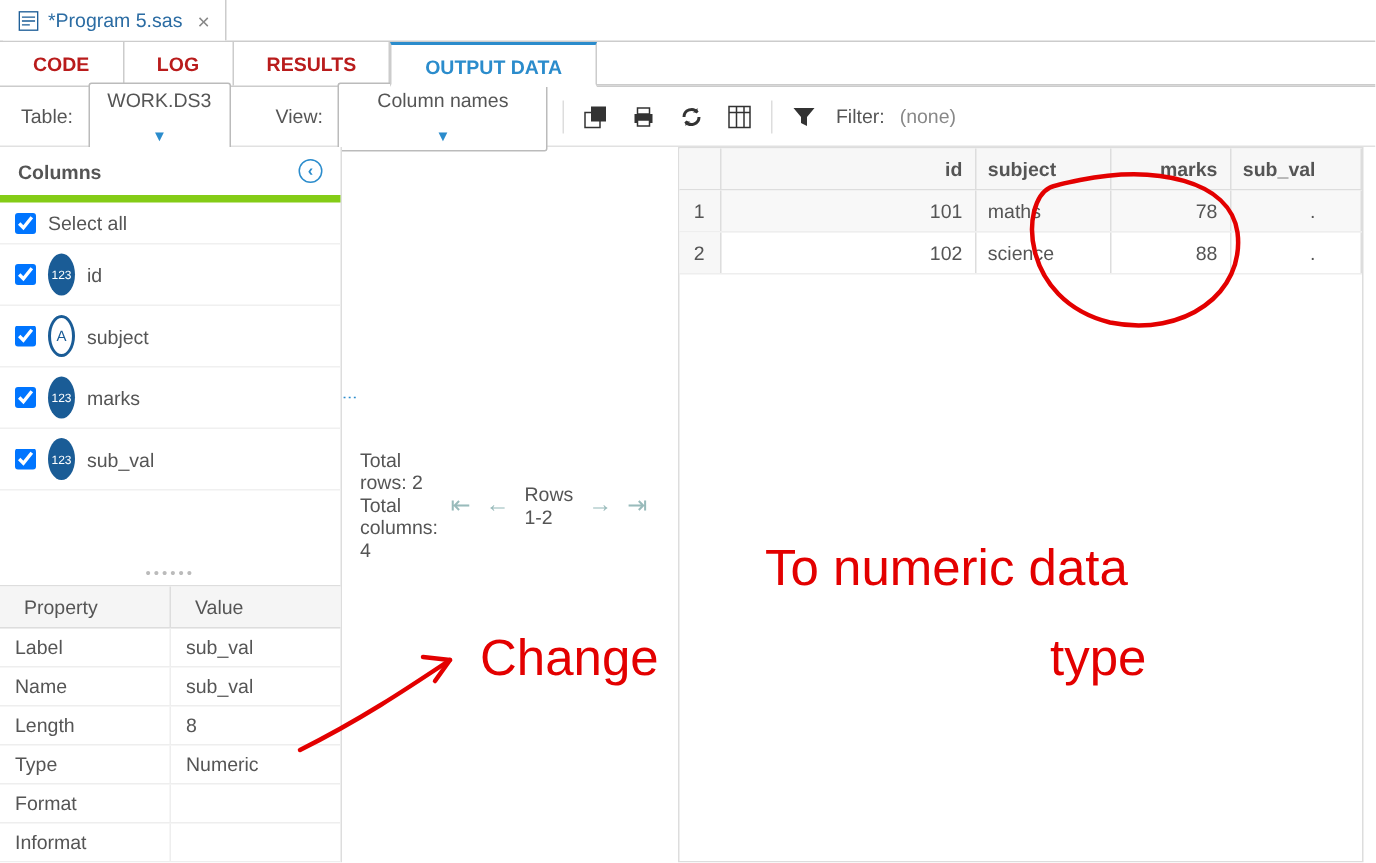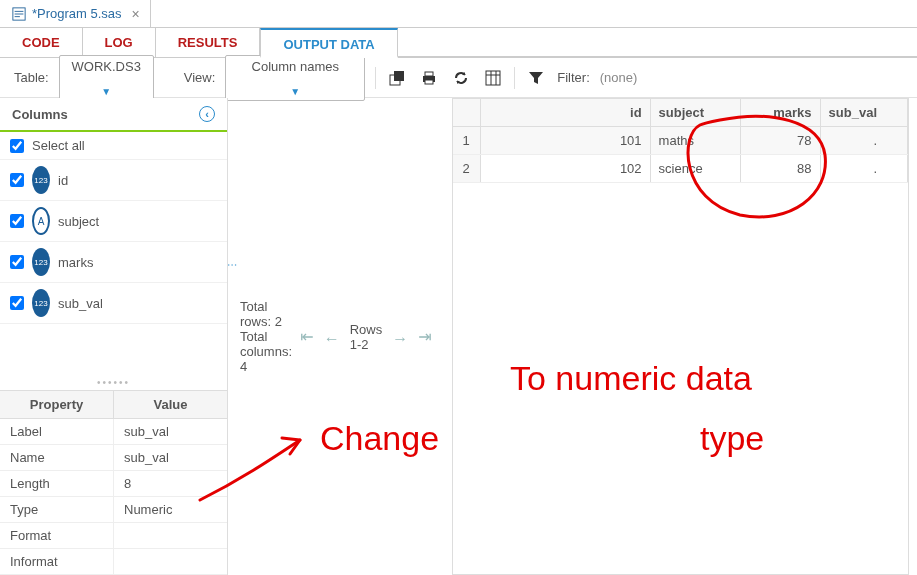--- a/index.html
+++ b/index.html
@@ -21,35 +21,35 @@
 .dropdown { border: 1px solid #bbb; padding: 3px 8px; display: flex; align-items: center; gap: 12px; background: #fff; min-width: 95px; color: #555; cursor: pointer; border-radius: 2px; flex-direction: column; }
 .dropdown .caret { font-size: 10px; color: #2b8ccc; }
 .vsep { width: 1px; height: 22px; background: #ddd; }
 .tool-icon { width: 22px; height: 22px; display: flex; align-items: center; justify-content: center; cursor: pointer; color: #333; }
 .filter-wrap { display: flex; align-items: center; gap: 10px; }
 .filter-val { color: #888; }
 
 .body-area { display: flex; height: calc(575px - 28px - 30px - 40px); }
 
 .sidebar { width: 228px; border-right: 1px solid #ddd; display: flex; flex-direction: column; background: #fff; }
-.columns-header { display: flex; justify-content: space-between; align-items: center; padding: 8px 12px; border-bottom: 2px solid #84cc16; color: #555; font-weight: 600; }
+.columns-header { display: flex; justify-content: space-between; align-items: center; padding: 8px 12px; border-bottom: 5px solid #84cc16; color: #555; font-weight: 600; }
 .columns-header .collapse-btn { color: #2b8ccc; font-size: 14px; cursor: pointer; border: 1px solid #2b8ccc; border-radius: 50%; width: 16px; height: 16px; display: flex; align-items: center; justify-content: center; font-size: 11px; }
 .col-list { flex: 0 0 auto; }
 .col-row { display: flex; align-items: center; padding: 6px 10px; gap: 8px; border-bottom: 1px solid #f0f0f0; }
 .col-row input[type=checkbox] { width: 14px; height: 14px; }
 .col-icon { width: 18px; height: 28px; border-radius: 50%; display: flex; align-items: center; justify-content: center; font-size: 10px; color: #fff; font-weight: normal; }
 .col-icon.num { background: #1a5c96; }
 .col-icon.char { background: #fff; color: #1a5c96; border: 2px solid #1a5c96; }
 .col-label { color: #555; }
 .col-spacer { flex: 1; }
 .drag-handle { text-align: center; color: #bbb; font-size: 10px; letter-spacing: 2px; padding: 2px 0; cursor: row-resize; }
 
 .prop-panel { border-top: 1px solid #ddd; }
 .prop-header { display: flex; background: #f5f5f5; border-bottom: 1px solid #ddd; }
-.prop-header div { flex: 1; padding: 6px 2px; color: #555; font-weight: 700; border-right: 1px solid #ddd; text-align: center; }
+.prop-header div { flex: 1; padding: 6px 16px; color: #555; font-weight: 400; border-right: 1px solid #ddd; }
 .prop-header div:last-child { border-right: none; }
 .prop-row { display: flex; border-bottom: 1px solid #eee; }
 .prop-row div { flex: 1; padding: 5px 10px; color: #555; border-right: 1px solid #eee; }
 .prop-row div:last-child { border-right: none; }
 
 .data-area { flex: 1; display: flex; flex-direction: row; position: relative; }
 .data-info { display: flex; justify-content: space-between; align-items: center; padding: 8px 12px; color: #555; }
 .pager { display: flex; align-items: center; gap: 10px; }
 .pager-btn { color: #9bb; cursor: pointer; font-size: 16px; }
 .pager-label { color: #555; }

